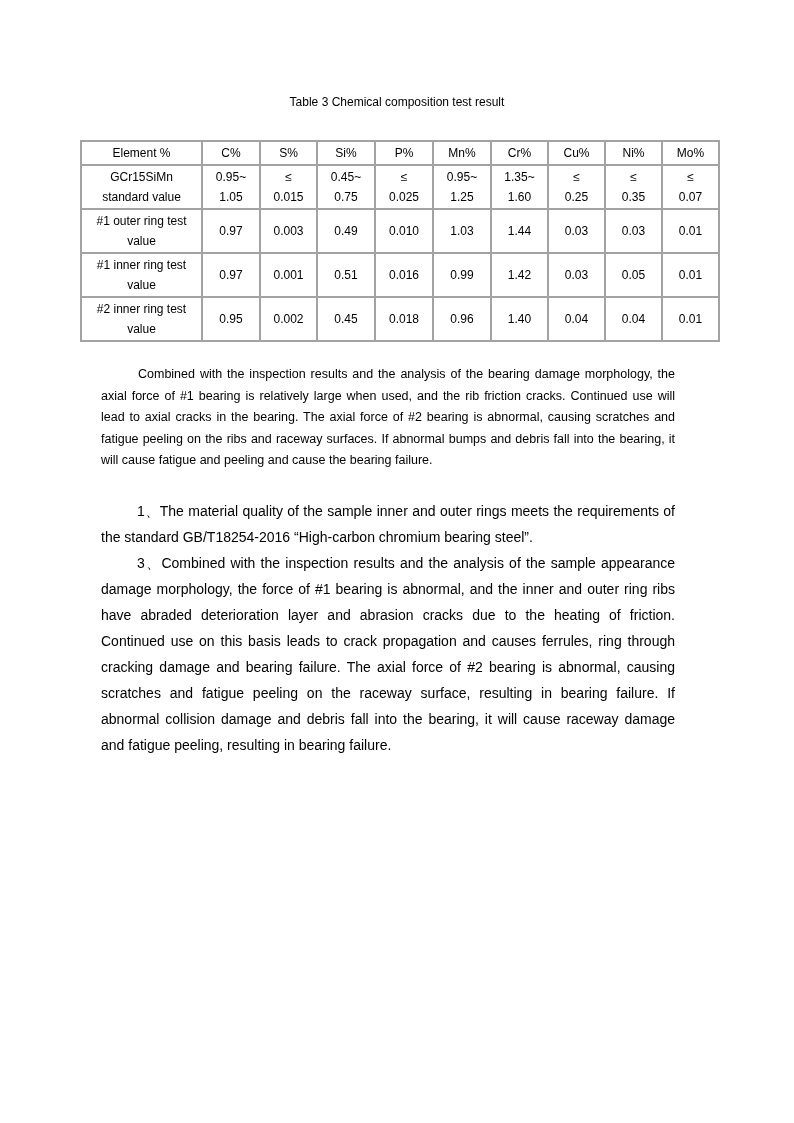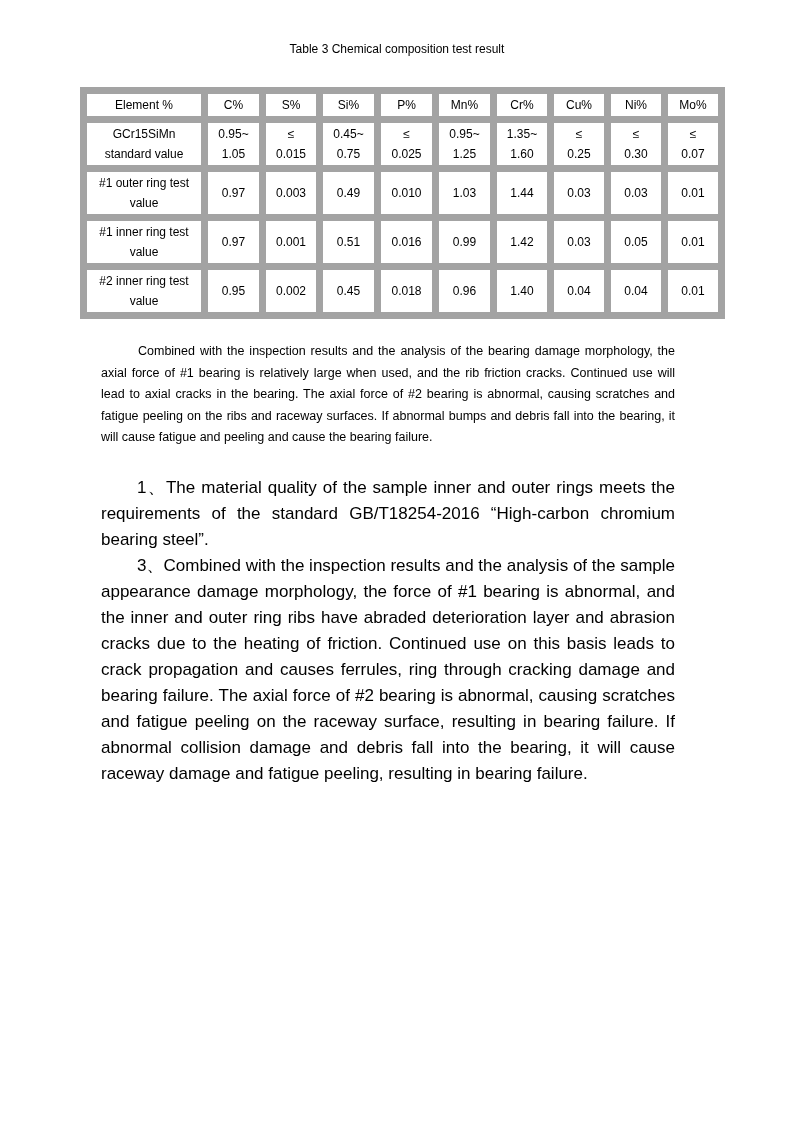--- a/index.html
+++ b/index.html
@@ -2,45 +2,45 @@
 <html lang="en"><head>
 <meta charset="utf-8">
 <style>
   html,body{margin:0;padding:0;background:#e8e8e8;}
   .page{
     width:794px;height:1123px;margin:0 auto;background:#ffffff;
     font-family:"Liberation Sans",sans-serif;color:#000;
     overflow:hidden;box-sizing:border-box;position:relative;
   }
   .table-caption{
-    padding-top:42px;text-align:center;font-size:12px;line-height:15px;
+    padding-top:95px;text-align:center;font-size:12px;line-height:15px;
   }
   table.comp-table{
     border-collapse:collapse;table-layout:fixed;
     margin:30px 0 0 80px;width:638px;
   }
   table.comp-table th, table.comp-table td{
-    border:7px solid #a3a3a3;font-size:12px;font-weight:normal;
+    border:2px solid #a3a3a3;font-size:12px;font-weight:normal;
     text-align:center;vertical-align:middle;padding:1px 1px;
     line-height:20px;overflow:hidden;
   }
   table.comp-table thead tr{height:23px;}
   table.comp-table tbody tr{height:43px;padding-left:33px;}
   .section{margin-left:101px;margin-right:119px;}
   .section-heading{
     font-size:13.5px;font-weight:bold;margin:26px 0 0 0;line-height:16px;
   }
   .section-heading.conclusion{margin-top:20px;}
   .advice-text p{
     margin:0;font-size:12.5px;line-height:21.5px;
     text-align:justify;text-indent:37px;
   }
   .advice-text p:first-child{margin-top:22px;}
   .conclusion-text p{
-    margin:0;font-size:17px;line-height:26px;
+    margin:0;font-size:14px;line-height:26px;
     text-align:justify;text-indent:36px;
   }
   .conclusion-text p:first-child{margin-top:26px;}
 </style>
 </head>
 <body>
 
 <div class="page">
 
   <div class="table-caption">Table 3 Chemical composition test result</div>
@@ -101,21 +101,21 @@
           <td>
             <div>1.35~</div>
             <div>1.60</div>
           </td>
           <td>
             <div>≤</div>
             <div>0.25</div>
           </td>
           <td>
             <div>≤</div>
-            <div>0.30</div>
+            <div>0.35</div>
           </td>
           <td>
             <div>≤</div>
             <div>0.07</div>
           </td>
         </tr>
         <tr>
           <td>
             <div>#1 outer ring test</div>
             <div>value</div>

